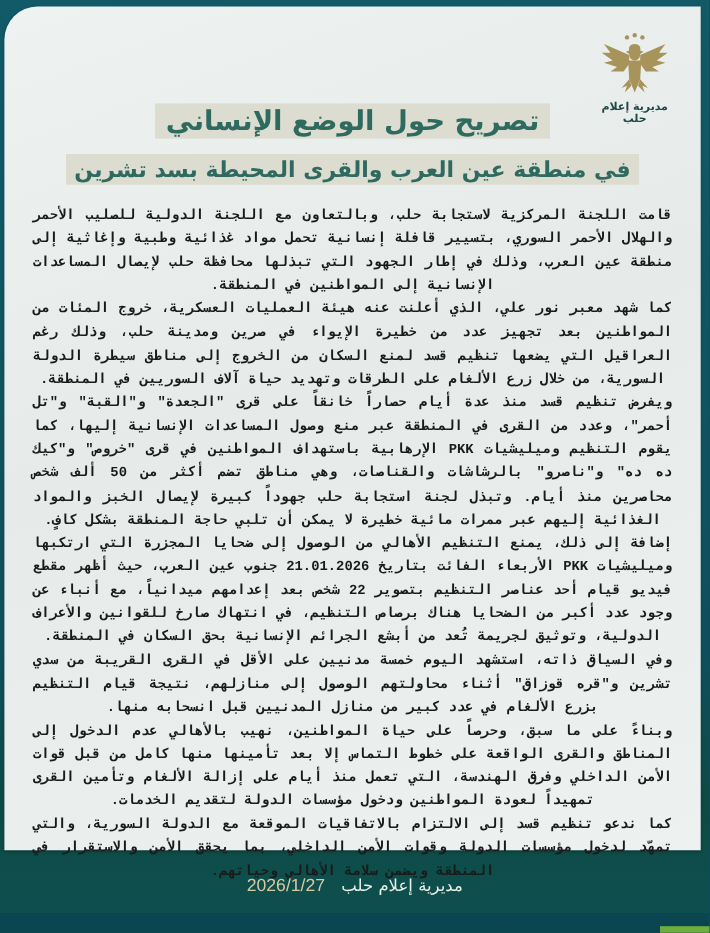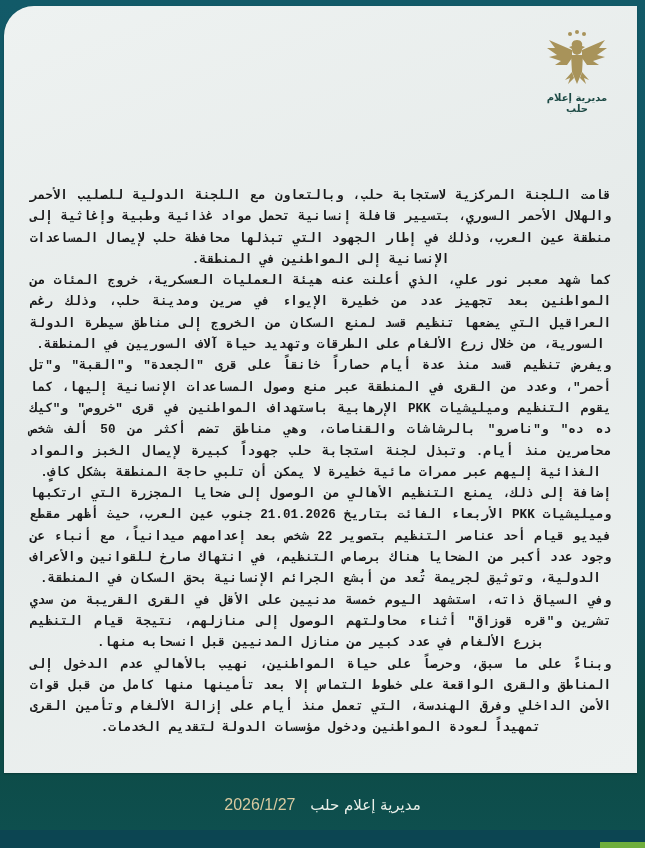--- a/index.html
+++ b/index.html
@@ -79,29 +79,34 @@
           <path d="M37 22 L60 12 L54 20 L62 20 L52 27 L60 29 L48 33 L54 37 L42 37 L37 30 z"></path>
           <path d="M26 27 L38 27 L37 44 L32 56 L27 44 z"></path>
           <path d="M27 44 L20 52 L25 50 L23 56 L29 50 z"></path>
           <path d="M37 44 L44 52 L39 50 L41 56 L35 50 z"></path>
         </g>
       </svg>
       <div class="logo-caption">مديرية إعلام حلب</div>
     </div>
 
     <div class="title">
+      <span class="title-main">تصريح حول الوضع الإنساني</span>
+      <div class="title-sub">
+        <span>في منطقة عين العرب والقرى المحيطة بسد تشرين</span>
+      </div>
     </div>
 
     <div class="body-text">
       <p>قامت اللجنة المركزية لاستجابة حلب، وبالتعاون مع اللجنة الدولية للصليب الأحمر والهلال الأحمر السوري، بتسيير قافلة إنسانية تحمل مواد غذائية وطبية وإغاثية إلى منطقة عين العرب، وذلك في إطار الجهود التي تبذلها محافظة حلب لإيصال المساعدات الإنسانية إلى المواطنين في المنطقة.</p>
       <p>كما شهد معبر نور علي، الذي أعلنت عنه هيئة العمليات العسكرية، خروج المئات من المواطنين بعد تجهيز عدد من خطيرة الإيواء في صرين ومدينة حلب، وذلك رغم العراقيل التي يضعها تنظيم قسد لمنع السكان من الخروج إلى مناطق سيطرة الدولة السورية، من خلال زرع الألغام على الطرقات وتهديد حياة آلاف السوريين في المنطقة.</p>
       <p>ويفرض تنظيم قسد منذ عدة أيام حصاراً خانقاً على قرى "الجعدة" و"القبة" و"تل أحمر"، وعدد من القرى في المنطقة عبر منع وصول المساعدات الإنسانية إليها، كما يقوم التنظيم وميليشيات PKK الإرهابية باستهداف المواطنين في قرى "خروص" و"كيك ده ده" و"ناصرو" بالرشاشات والقناصات، وهي مناطق تضم أكثر من 50 ألف شخص محاصرين منذ أيام. وتبذل لجنة استجابة حلب جهوداً كبيرة لإيصال الخبز والمواد الغذائية إليهم عبر ممرات مائية خطيرة لا يمكن أن تلبي حاجة المنطقة بشكل كافٍ.</p>
       <p>إضافة إلى ذلك، يمنع التنظيم الأهالي من الوصول إلى ضحايا المجزرة التي ارتكبها وميليشيات PKK الأربعاء الفائت بتاريخ 21.01.2026 جنوب عين العرب، حيث أظهر مقطع فيديو قيام أحد عناصر التنظيم بتصوير 22 شخص بعد إعدامهم ميدانياً، مع أنباء عن وجود عدد أكبر من الضحايا هناك برصاص التنظيم، في انتهاك صارخ للقوانين والأعراف الدولية، وتوثيق لجريمة تُعد من أبشع الجرائم الإنسانية بحق السكان في المنطقة.</p>
       <p>وفي السياق ذاته، استشهد اليوم خمسة مدنيين على الأقل في القرى القريبة من سدي تشرين و"قره قوزاق" أثناء محاولتهم الوصول إلى منازلهم، نتيجة قيام التنظيم بزرع الألغام في عدد كبير من منازل المدنيين قبل انسحابه منها.</p>
       <p>وبناءً على ما سبق، وحرصاً على حياة المواطنين، نهيب بالأهالي عدم الدخول إلى المناطق والقرى الواقعة على خطوط التماس إلا بعد تأمينها منها كامل من قبل قوات الأمن الداخلي وفرق الهندسة، التي تعمل منذ أيام على إزالة الألغام وتأمين القرى تمهيداً لعودة المواطنين ودخول مؤسسات الدولة لتقديم الخدمات.</p>
+      <p>كما ندعو تنظيم قسد إلى الالتزام بالاتفاقيات الموقعة مع الدولة السورية، والتي تمهّد لدخول مؤسسات الدولة وقوات الأمن الداخلي، بما يحقق الأمن والاستقرار في المنطقة ويضمن سلامة الأهالي وحياتهم.</p>
     </div>
   </div>
 
   <div class="footer">
     <span class="org">مديرية إعلام حلب</span>
     <span class="date">2026/1/27</span>
   </div>
 
   <div class="bottom-band"></div>
   <div class="rt-badge">RT</div>

